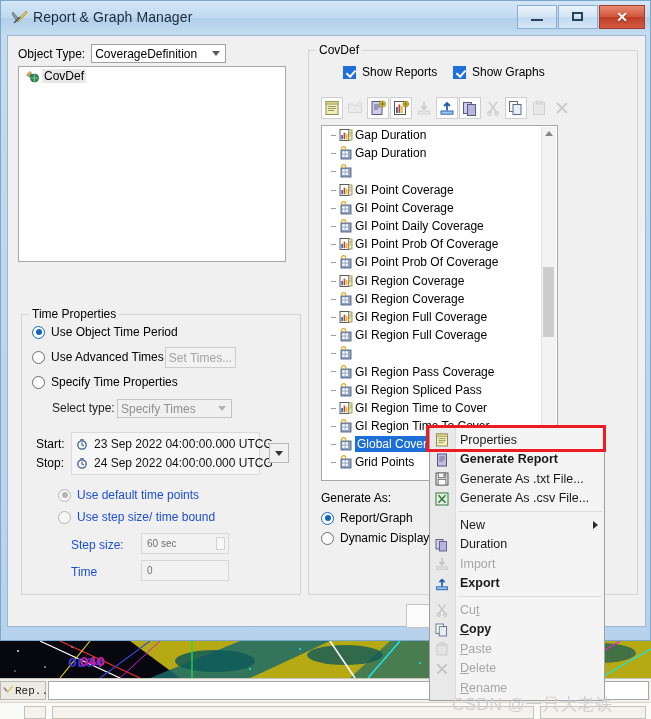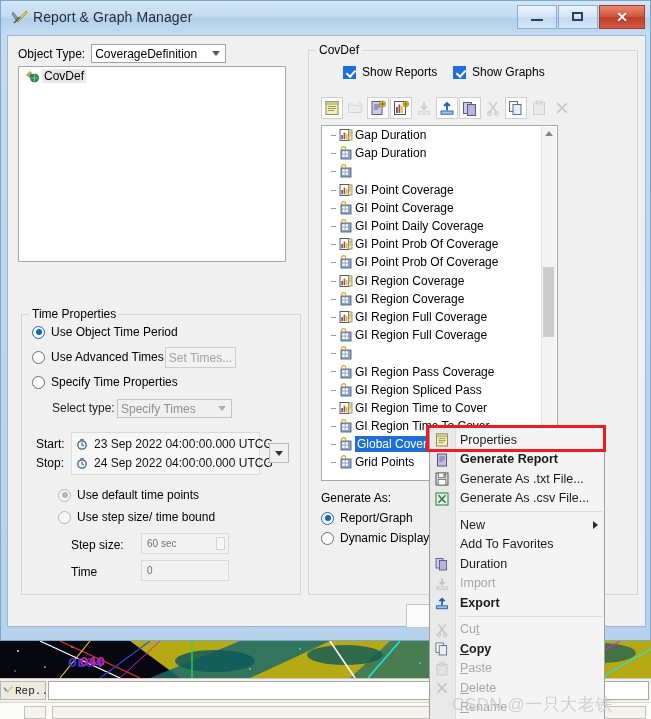--- a/index.html
+++ b/index.html
@@ -165,21 +165,21 @@
   }
   .radio.checked { border-color: #0b6cbf; }
   .radio.checked::after {
     content: "";
     position: absolute; left: 2.5px; top: 2.5px;
     width: 6px; height: 6px; border-radius: 50%;
     background: #1565c0;
   }
   .radio.dim { border-color: #b6b6b6; background: #f6f6f6; }
   .radio.dim.checked::after { background: #b6b6b6; }
-  .dimtext { color: #000000; text-align: right; }
+  .dimtext { color: #1d4ed8; text-align: right; }
 
   .btn {
     border: 1px solid #b9b9b9;
     background: #f0f0f0;
     font-size: 12px;
     color: #000;
     box-sizing: border-box;
     display: flex; align-items: center; justify-content: center;
     cursor: default;
   }
@@ -959,23 +959,20 @@
             <rect x="1" y="1" width="12" height="12" fill="#e4f0e2" stroke="#2f7a3d" stroke-width="1"></rect>
             <path d="M3.5 3.2 L10.5 10.8 M10.5 3.2 L3.5 10.8" stroke="#2f7a3d" stroke-width="1.6"></path>
           </svg>
         </span>
         <span>Generate As .csv File...</span>
       </div>
       <div class="msep"></div>
       <div class="mi">
         <span>New</span>
         <span class="sub"></span>
-      </div>
-      <div class="mi">
-        <span>Add To Favorites</span>
       </div>
       <div class="mi">
         <span class="mico">
           <svg width="14" height="14" viewBox="0 0 14 14">
             <rect x="1" y="1.5" width="7" height="9.5" fill="#cfcbe8" stroke="#5c5884" stroke-width="0.9"></rect>
             <rect x="4.5" y="3.5" width="7" height="9.5" fill="#b9b3e0" stroke="#5c5884" stroke-width="0.9"></rect>
           </svg>
         </span>
         <span>Duration</span>
       </div>

